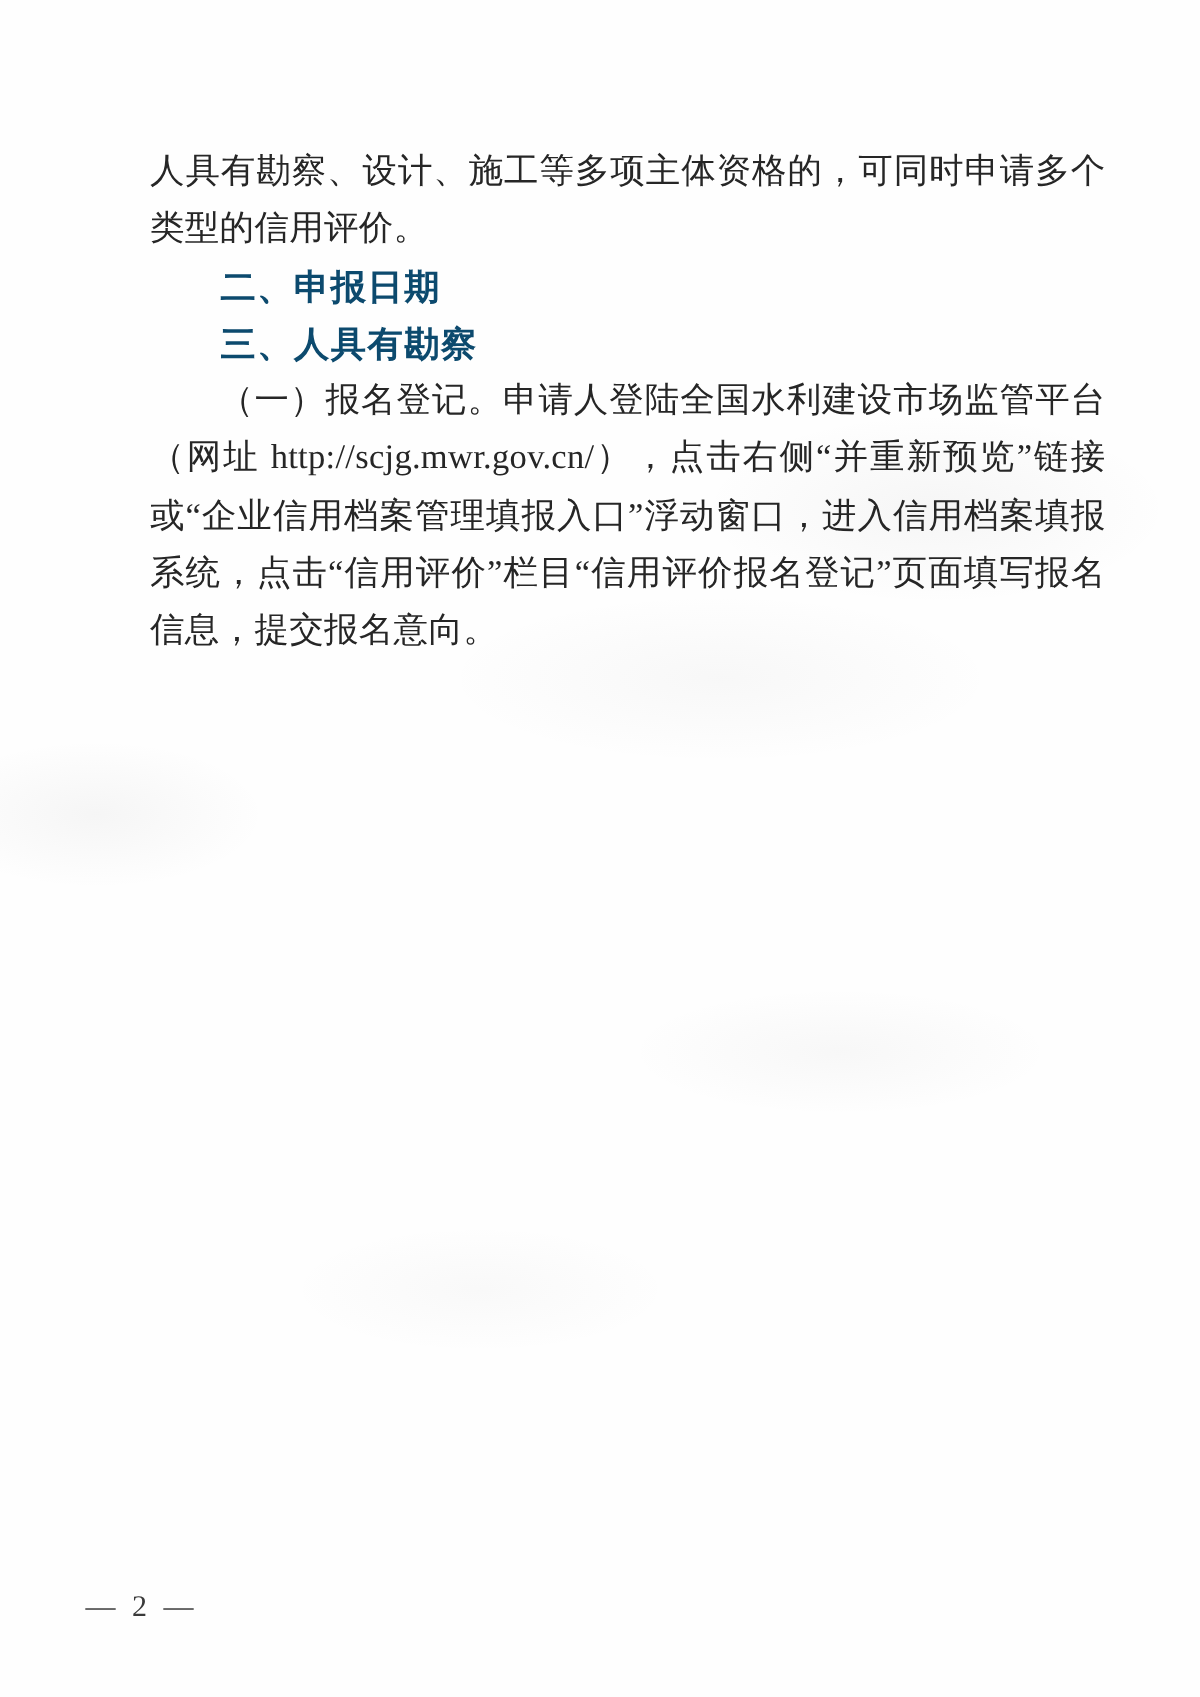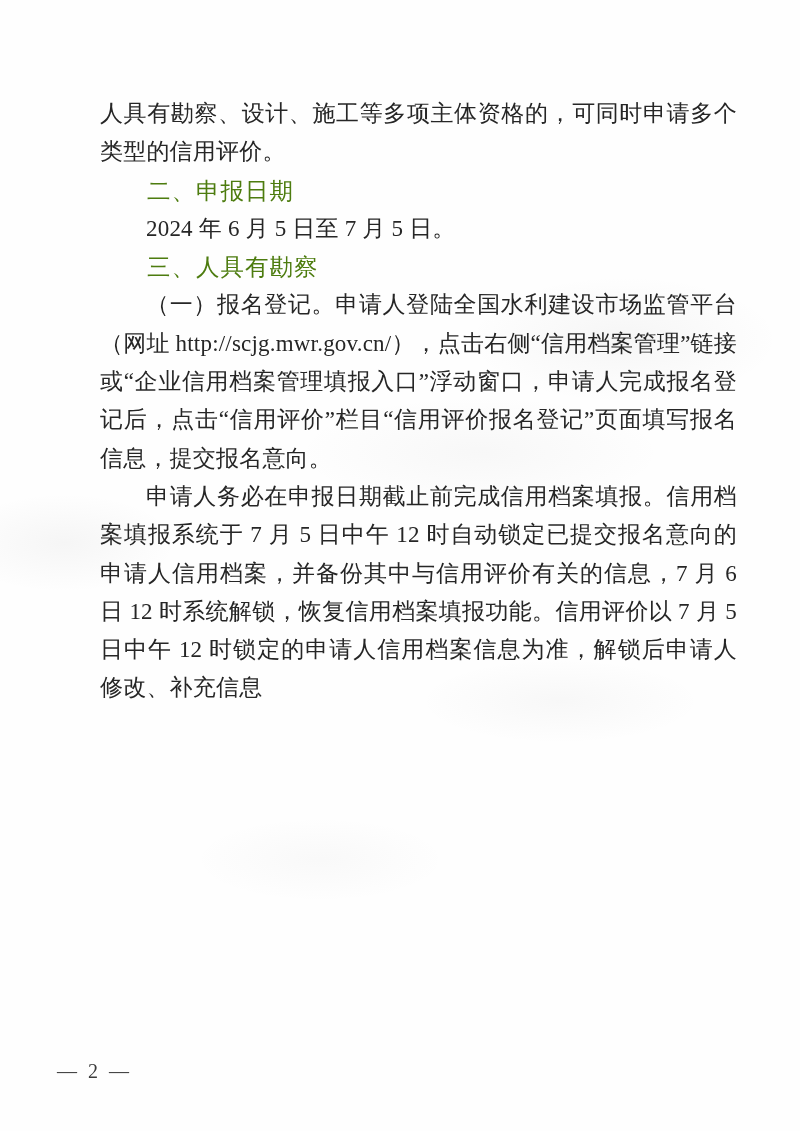--- a/index.html
+++ b/index.html
@@ -39,23 +39,23 @@
     margin: 0;
     text-indent: 2em;
   }
   .para.no-indent {
     text-indent: 0;
   }
   .heading {
     margin: 0;
     text-indent: 2em;
     font-family: "Liberation Sans", "DejaVu Sans", sans-serif;
-    font-weight: 400;
+    font-weight: 700;
     font-size: 23.5px;
-    color: #4d7c0f;
+    color: #0c4a6e;
     letter-spacing: 1px;
   }
   .footer {
     position: absolute;
     left: 57px;
     top: 1060px;
     font-size: 20px;
     color: #3a3a3a;
     letter-spacing: 3px;
     font-family: "Liberation Serif", "DejaVu Serif", serif;
@@ -64,26 +64,24 @@
 </head>
 <body>
 
 <div class="page">
 
   <div class="content">
     <p class="para no-indent">人具有勘察、设计、施工等多项主体资格的，可同时申请多个类型的信用评价。</p>
 
     <p class="heading">二、申报日期</p>
 
-    <p class="para">2024 年 6 月 5 日至 7 月 5 日。</p>
 
     <p class="heading">三、人具有勘察</p>
 
-    <p class="para">（一）报名登记。申请人登陆全国水利建设市场监管平台（网址 http://scjg.mwr.gov.cn/），点击右侧“信用档案管理”链接或“企业信用档案管理填报入口”浮动窗口，申请人完成报名登记后，点击“信用评价”栏目“信用评价报名登记”页面填写报名信息，提交报名意向。</p>
+    <p class="para">（一）报名登记。申请人登陆全国水利建设市场监管平台（网址 http://scjg.mwr.gov.cn/），点击右侧“并重新预览”链接或“企业信用档案管理填报入口”浮动窗口，进入信用档案填报系统，点击“信用评价”栏目“信用评价报名登记”页面填写报名信息，提交报名意向。</p>
 
 
 
-    <p class="para">申请人务必在申报日期截止前完成信用档案填报。信用档案填报系统于 7 月 5 日中午 12 时自动锁定已提交报名意向的申请人信用档案，并备份其中与信用评价有关的信息，7 月 6 日 12 时系统解锁，恢复信用档案填报功能。信用评价以 7 月 5 日中午 12 时锁定的申请人信用档案信息为准，解锁后申请人修改、补充信息</p>
   </div>
 
   <div class="footer">— 2 —</div>
 
 </div>
 
 </body></html>

